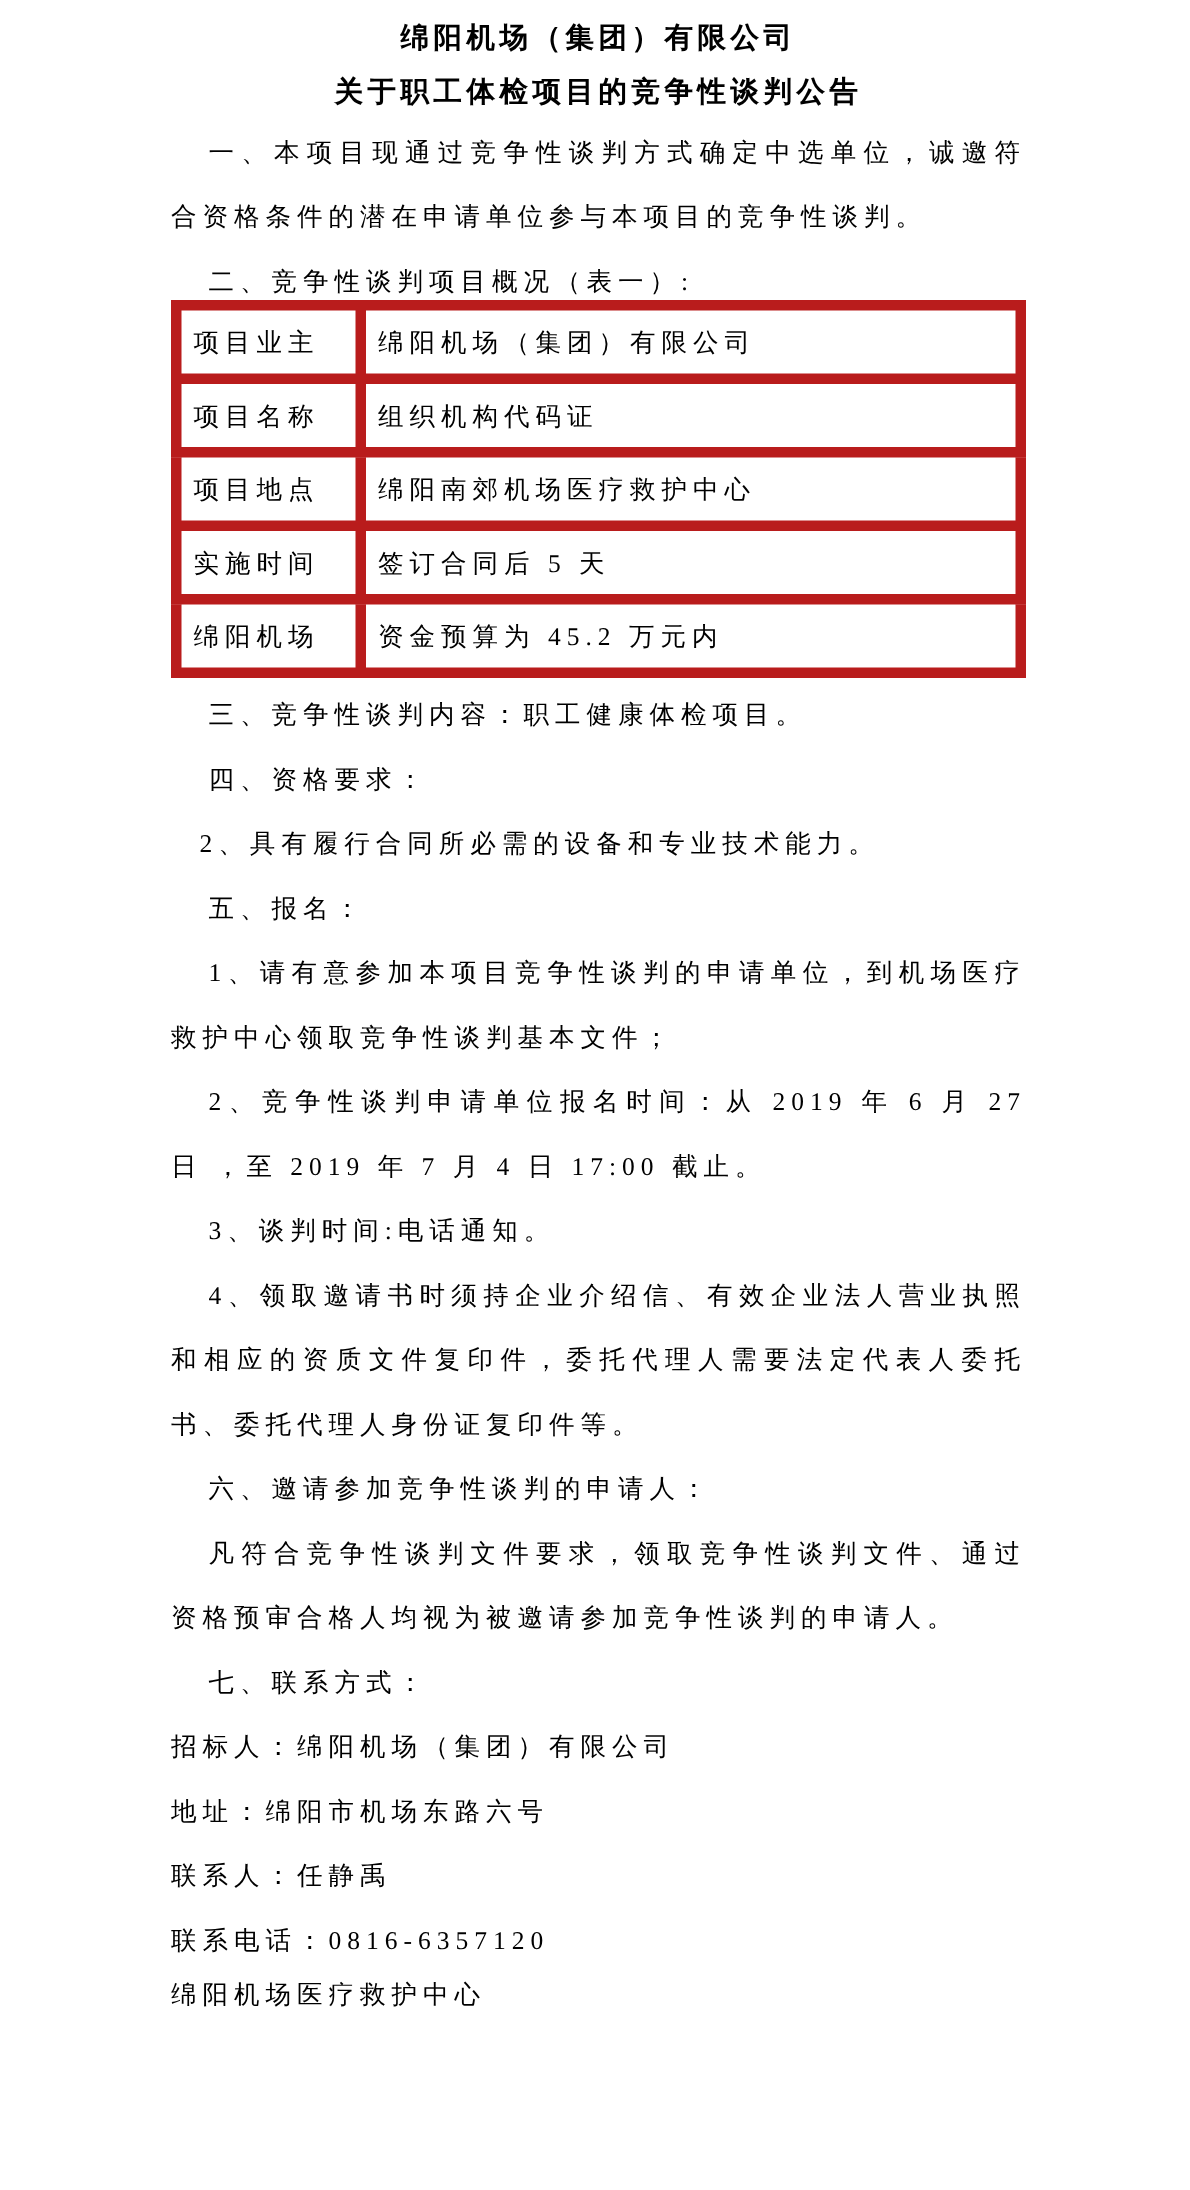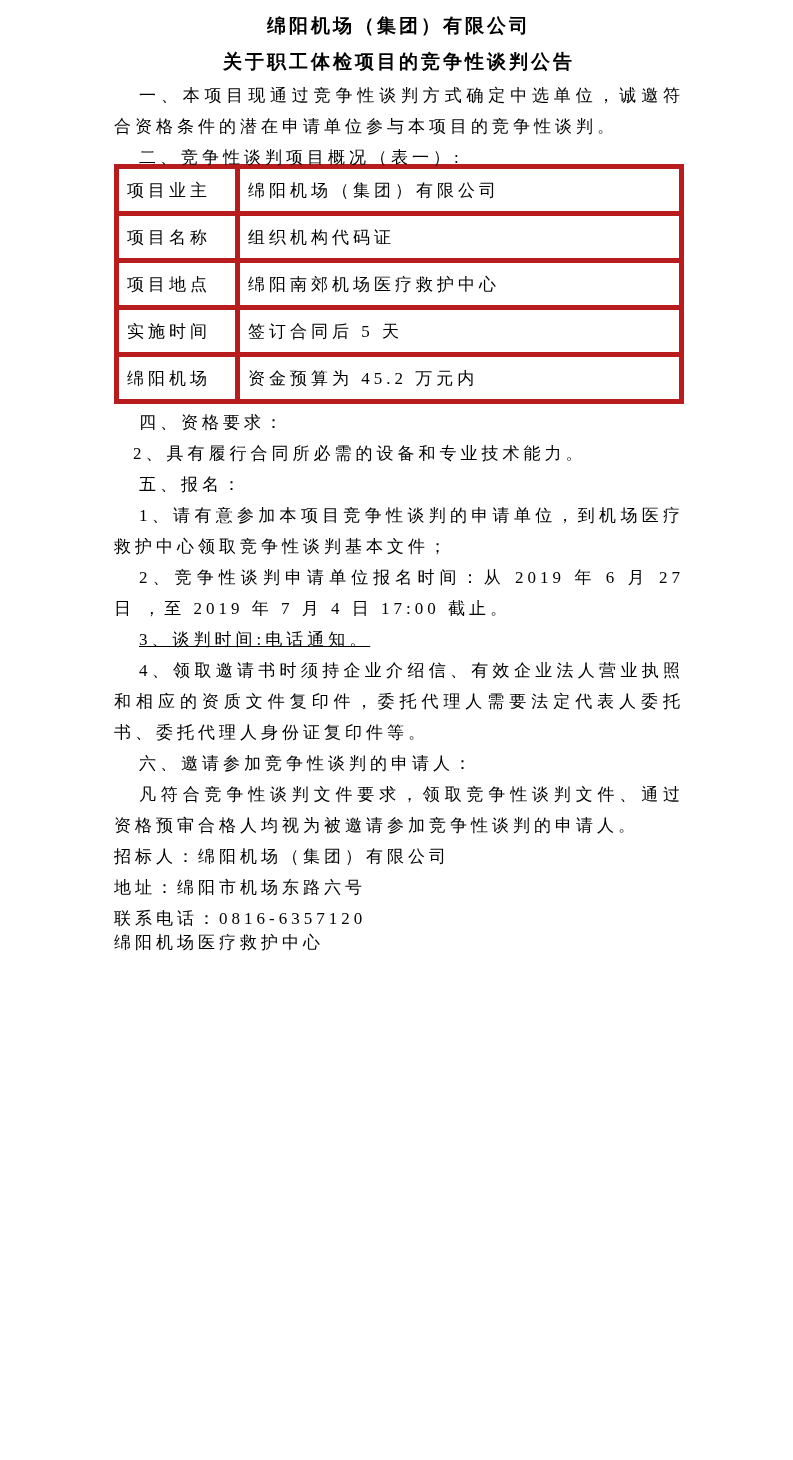--- a/index.html
+++ b/index.html
@@ -23,37 +23,37 @@
     margin: 0;
     font-size: 19px;
     font-weight: bold;
     line-height: 36px;
     text-align: center;
     letter-spacing: 3px;
   }
   p.body {
     margin: 0;
     font-size: 17px;
-    line-height: 31px;
+    line-height: 43px;
     letter-spacing: 4px;
     text-align: justify;
   }
   .indent   { text-indent: 25px; }
   .indent-s { text-indent: 19px; }
   .pull4  { margin-top: -4px; }
-  .pull30 { margin-top: -30px; text-decoration: underline; }
+  .pull30 { margin-top: -30px; }
   .info-table {
     border-collapse: collapse;
     width: 570px;
     margin-top: -9px;
     table-layout: fixed;
   }
   .info-table + p.body { margin-top: 3px; }
   .info-table td {
-    border: 5px solid #b91c1c;
+    border: 7px solid #b91c1c;
     height: 42px;
     font-size: 17px;
     letter-spacing: 4px;
     padding: 0 2px 0 8px;
     vertical-align: middle;
     white-space: nowrap;
     overflow: hidden;
   }
   .info-table td.label-cell { width: 106px; }
   .sign {
@@ -91,43 +91,46 @@
         <td class="label-cell">实施时间</td>
         <td class="value-cell">签订合同后 5 天</td>
       </tr>
       <tr>
         <td class="label-cell">绵阳机场</td>
         <td class="value-cell">资金预算为 45.2 万元内</td>
       </tr>
     </tbody>
   </table>
 
+  <p class="body indent">三、竞争性谈判内容：职工健康体检项目。</p>
 
   <p class="body indent">四、资格要求：</p>
 
 
   <p class="body indent-s pull4">2、具有履行合同所必需的设备和专业技术能力。</p>
 
   <p class="body indent">五、报名：</p>
 
   <p class="body indent">1、请有意参加本项目竞争性谈判的申请单位，到机场医疗救护中心领取竞争性谈判基本文件；</p>
 
   <p class="body indent">2、竞争性谈判申请单位报名时间：从 2019 年 6 月 27 日 ，至 2019 年 7 月 4 日 17:00 截止。</p>
 
   <p class="body indent pull30">3、谈判时间:电话通知。</p>
 
   <p class="body indent">4、领取邀请书时须持企业介绍信、有效企业法人营业执照和相应的资质文件复印件，委托代理人需要法定代表人委托书、委托代理人身份证复印件等。</p>
 
   <p class="body indent">六、邀请参加竞争性谈判的申请人：</p>
 
   <p class="body indent">凡符合竞争性谈判文件要求，领取竞争性谈判文件、通过资格预审合格人均视为被邀请参加竞争性谈判的申请人。</p>
 
+  <p class="body indent">七、联系方式：</p>
 
   <p class="body">招标人：绵阳机场（集团）有限公司</p>
 
   <p class="body">地址：绵阳市机场东路六号</p>
 
+  <p class="body">联系人：任静禹</p>
 
   <p class="body">联系电话：0816-6357120</p>
 
   <p class="body sign sign1">绵阳机场医疗救护中心</p>
 
 </div>
 
 </body></html>

